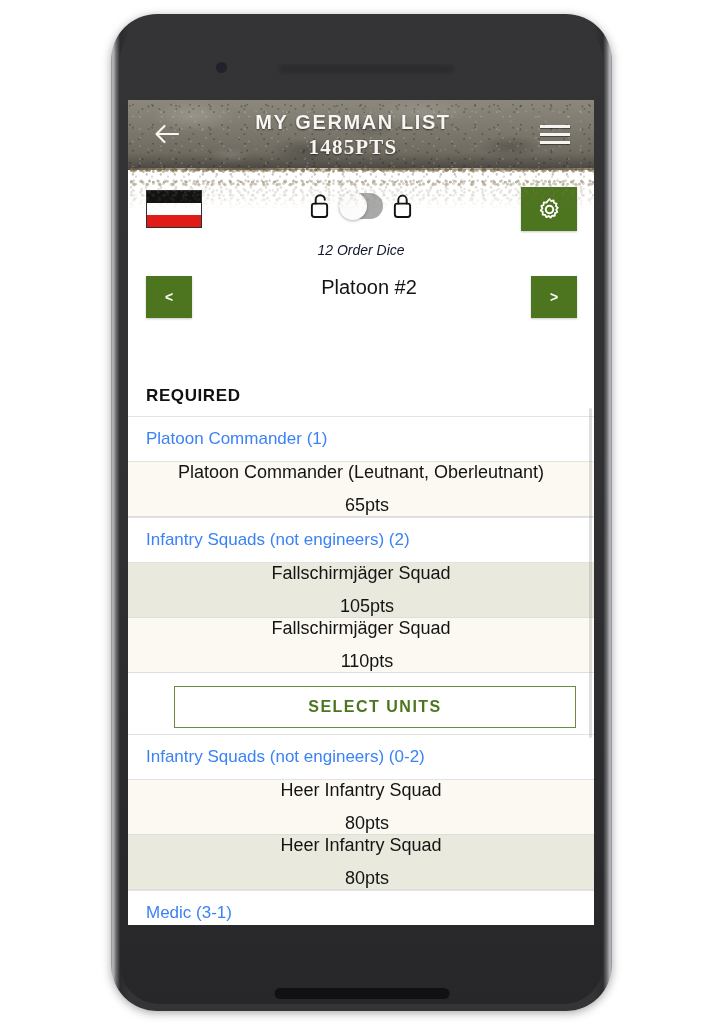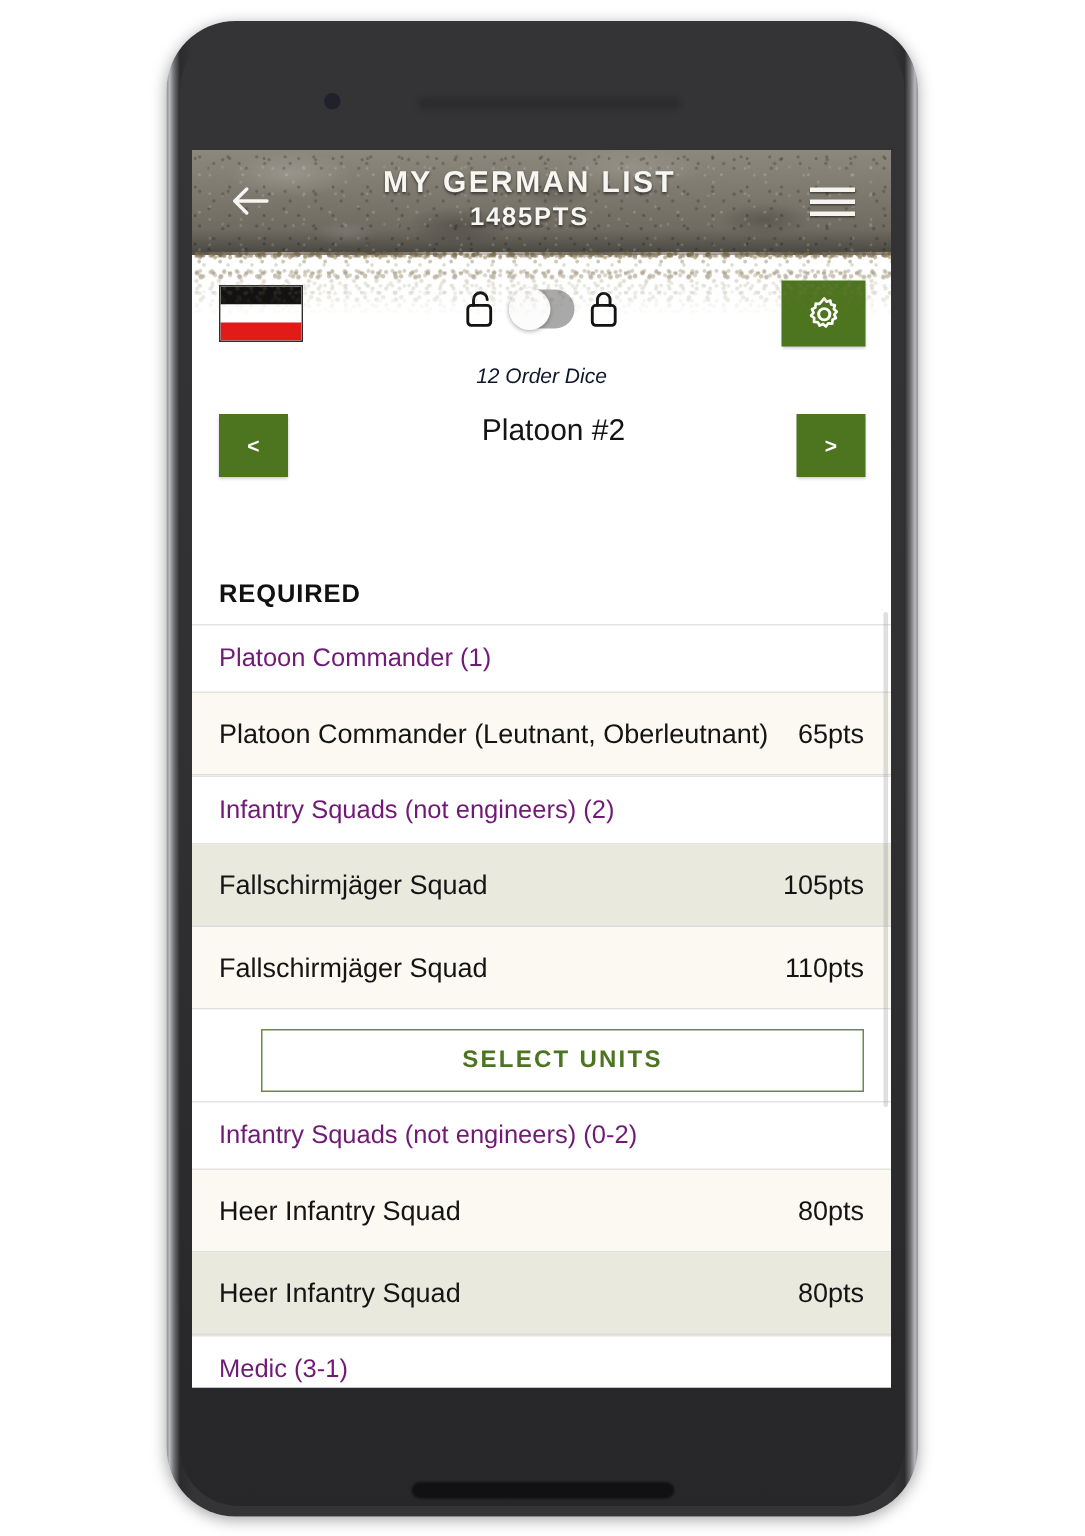--- a/index.html
+++ b/index.html
@@ -107,22 +107,22 @@
   }
   #header-title{
     font-family:"Liberation Sans Narrow","Liberation Sans", sans-serif;
     font-size:20px; font-weight:bold;
     letter-spacing:1.6px;
     color:#f7f6f2;
     text-shadow:0 1px 2px rgba(0,0,0,.55);
     line-height:1.15;
   }
   #header-subtitle{
-    font-family:Liberation Sans, sans-serif;
-    font-size:17px; font-weight:bold;
+    font-family:Liberation Serif, serif;
+    font-size:21px; font-weight:bold;
     letter-spacing:1.2px;
     color:#f7f6f2;
     text-shadow:0 1px 2px rgba(0,0,0,.55);
     line-height:1.2;
     margin-top:1px;
   }
   #header-menu{
     position:absolute; right:20px; top:50%;
     transform:translateY(-50%);
     width:34px; height:26px;
@@ -262,30 +262,31 @@
 
   
   .cat-row{
     height:46px;
     display:flex; align-items:center;
     padding:0 18px;
     background:#ffffff;
     border-top:1px solid #e3e3e0;
     border-bottom:1px solid #e3e3e0;
     font-size:17px;
-    color:#701a75;
+    color:#3b82f6;
   }
   .unit-row{
     height:55px;
     display:flex; align-items:center; justify-content:space-between;
     padding:0 18px;
     font-size:18px;
     color:#141414;
     cursor:pointer;
     border-bottom:1px solid #dedede;
+    flex-direction:column;
   }
   .unit-row.light{ background:#fbf9f1; }
   .unit-row.dark { background:#e9e9dd; }
   .unit-name{ white-space:nowrap; overflow:hidden; text-overflow:ellipsis; }
   .unit-pts { margin-left:12px; white-space:nowrap; }
 
   
   #select-units-wrap{
     padding:13px 18px 6px 18px;
     background:#ffffff;

